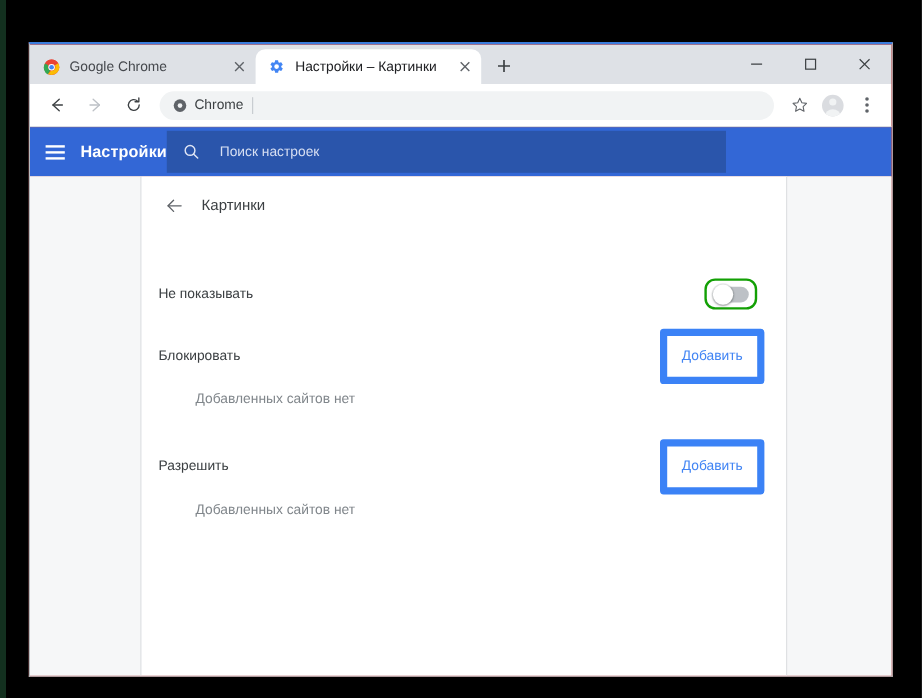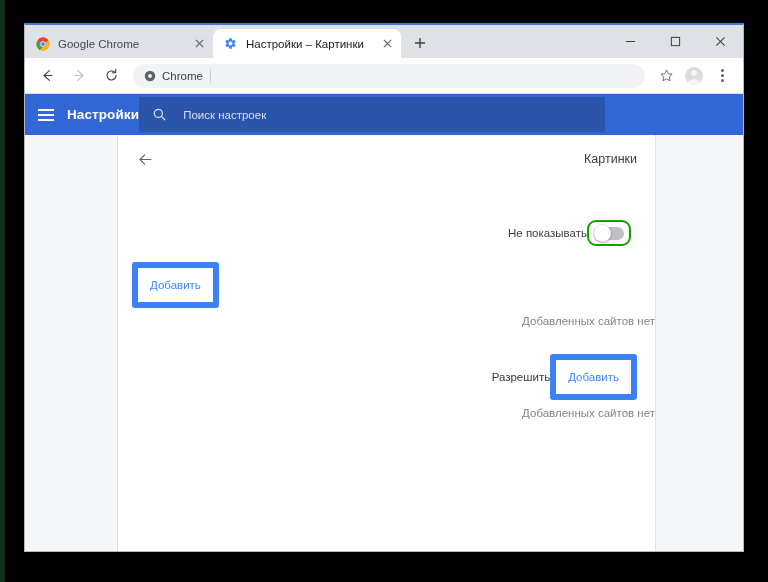--- a/index.html
+++ b/index.html
@@ -13,21 +13,21 @@
   #root { position: relative; width: 768px; height: 582px; background: #000; }
 
   
   .edge-sliver {
     position: absolute; left: 0; top: 0; width: 5px; height: 582px;
     background: #13301f;
   }
 
   
   .window {
-    position: absolute; left: 24px; top: 23px;
+    position: absolute; left: 24px; top: 35px;
     width: 720px; height: 529px;
     background: #b91c1c;
     border: 1px solid #b6babd;
     border-top: 2px solid #3b7ddd;
     box-shadow: 0 0 0 0 rgba(0,0,0,0);
     overflow: hidden;
   }
 
   
   .tabstrip {
@@ -160,21 +160,20 @@
   .page {
     position: relative; width: 100%;
     height: 417px; background: #f1f3f4;
     display: flex;
   }
   .side-rail { width: 93px; height: 100%; background: #f6f7f8; border-right: 1px solid #dadce0; }
   .card {
     width: 538px; height: 100%; background: #ffffff;
     border-right: 1px solid #dfe1e3;
     position: relative;
-    text-align: right;
   }
   .card-gutter { flex: 1 1 auto; background: #f6f7f8; }
 
   
   .card-head {
     height: 48px; display: flex; align-items: center;
     padding: 0 18px 0 14px;
   }
   .back-arrow {
     width: 26px; height: 26px; display:flex; align-items:center; justify-content:center;
@@ -393,20 +392,21 @@
           <span class="row-label">Не показывать</span>
           <span class="toggle-wrap">
             <span class="toggle-highlight"></span>
             <span class="toggle">
               <span class="knob"></span>
             </span>
           </span>
         </div>
 
         <div class="section-head">
+          <span class="section-title">Блокировать</span>
           <span class="btn-add">Добавить</span>
         </div>
         <div class="empty-text">Добавленных сайтов нет</div>
 
         <div class="spacer-md"></div>
 
         <div class="section-head">
           <span class="section-title">Разрешить</span>
           <span class="btn-add">Добавить</span>
         </div>

